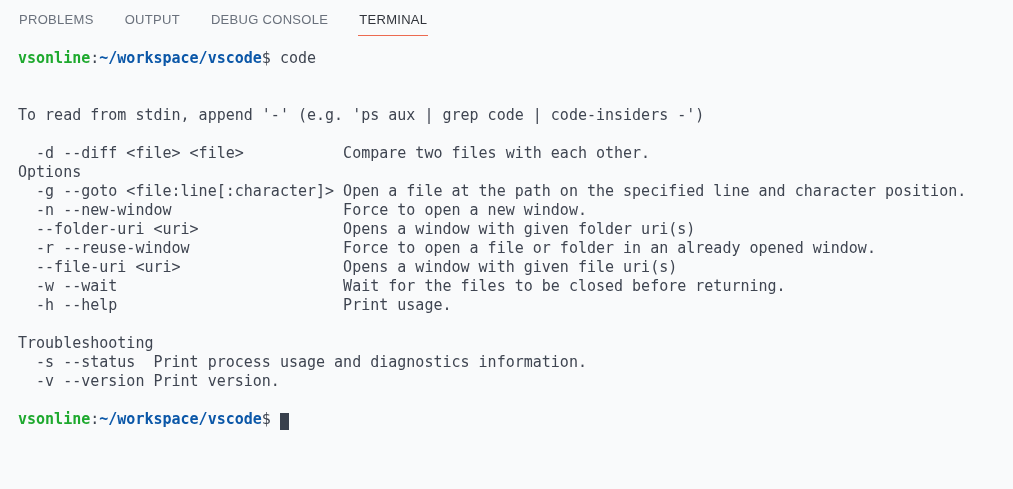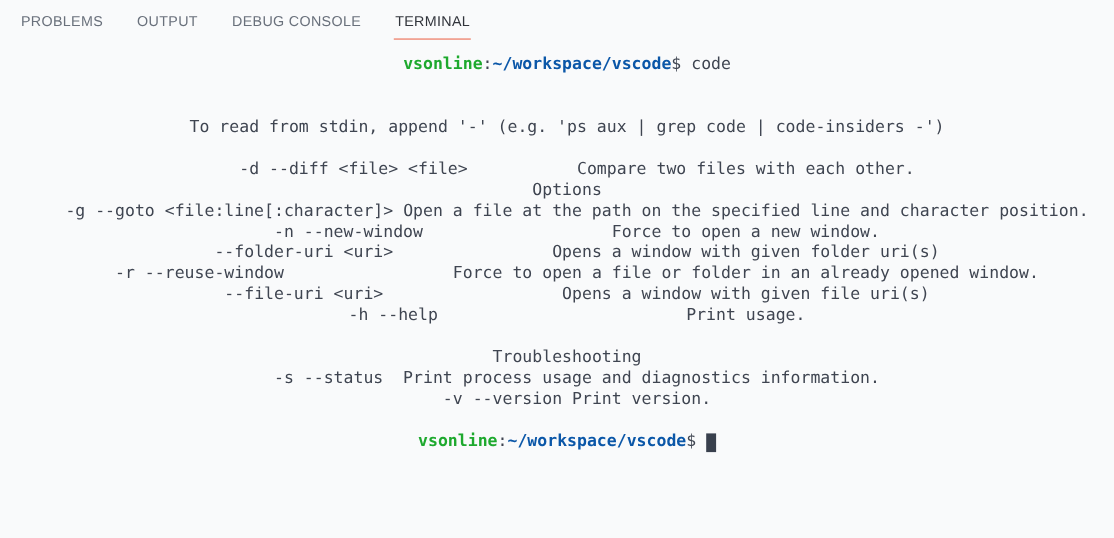--- a/index.html
+++ b/index.html
@@ -39,21 +39,20 @@
   .tab.active {
     color: var(--tab-active);
     border-bottom-color: var(--tab-underline);
   }
   .terminal {
     padding: 15px 0 0 18px;
     font-family: "DejaVu Sans Mono", monospace;
     font-size: 15px;
     line-height: 19px;
     color: var(--text);
-    text-align: center;
   }
   .term-line {
     white-space: pre;
     min-height: 19px;
   }
   .seg-plain { color: var(--text); }
   .seg-user  { color: var(--prompt-user); font-weight: bold; }
   .seg-path  { color: var(--prompt-path); font-weight: bold; }
   .cursor {
     display: inline-block;
@@ -80,20 +79,21 @@
     <div class="term-line"><span class="seg-plain"></span></div>
     <div class="term-line"><span class="seg-plain">To read from stdin, append '-' (e.g. 'ps aux | grep code | code-insiders -')</span></div>
     <div class="term-line"><span class="seg-plain"></span></div>
     <div class="term-line"><span class="seg-plain">  -d --diff &lt;file&gt; &lt;file&gt;           Compare two files with each other.</span></div>
     <div class="term-line"><span class="seg-plain">Options</span></div>
     <div class="term-line"><span class="seg-plain">  -g --goto &lt;file:line[:character]&gt; Open a file at the path on the specified line and character position.</span></div>
     <div class="term-line"><span class="seg-plain">  -n --new-window                   Force to open a new window.</span></div>
     <div class="term-line"><span class="seg-plain">  --folder-uri &lt;uri&gt;                Opens a window with given folder uri(s)</span></div>
     <div class="term-line"><span class="seg-plain">  -r --reuse-window                 Force to open a file or folder in an already opened window.</span></div>
     <div class="term-line"><span class="seg-plain">  --file-uri &lt;uri&gt;                  Opens a window with given file uri(s)</span></div>
+    <div class="term-line"><span class="seg-plain">  -w --wait                         Wait for the files to be closed before returning.</span></div>
     <div class="term-line"><span class="seg-plain">  -h --help                         Print usage.</span></div>
     <div class="term-line"><span class="seg-plain"></span></div>
     <div class="term-line"><span class="seg-plain">Troubleshooting</span></div>
     <div class="term-line"><span class="seg-plain">  -s --status  Print process usage and diagnostics information.</span></div>
     <div class="term-line"><span class="seg-plain">  -v --version Print version.</span></div>
     <div class="term-line"><span class="seg-plain"></span></div>
     <div class="term-line"><span class="seg-user">vsonline</span><span class="seg-plain">:</span><span class="seg-path">~/workspace/vscode</span><span class="seg-plain">$ </span><span class="cursor"></span></div>
   </div>
 
 </body></html>

